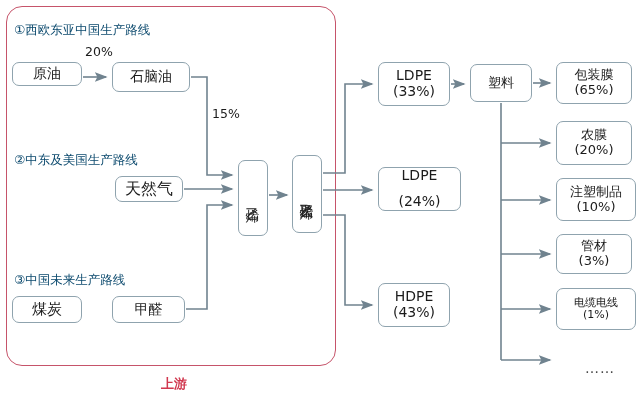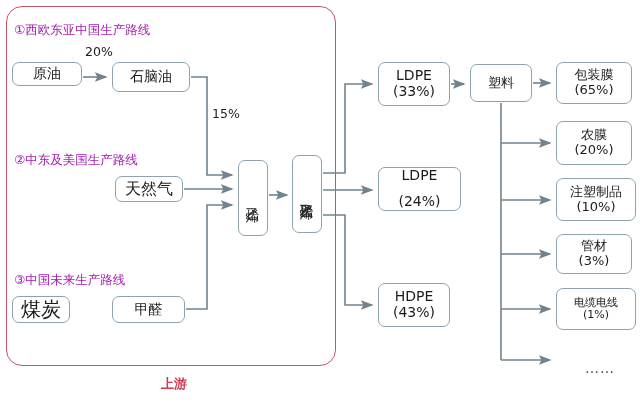--- a/index.html
+++ b/index.html
@@ -11,21 +11,21 @@
         border-radius:7px;background:#ffffff;display:flex;flex-direction:column;
         align-items:center;justify-content:center;line-height:1.12;
         color:#1b1b1b;text-align:center;}
   .node .l1{display:block;}
   .node .l2{display:block;}
   .vnode{position:absolute;box-sizing:border-box;border:1.3px solid #8fa3ae;
          border-radius:7px;background:#ffffff;display:flex;align-items:center;
          justify-content:center;color:#1b1b1b;}
   .vnode span{writing-mode:vertical-rl;text-orientation:upright;
               letter-spacing:1px;line-height:1;}
-  .seclabel{position:absolute;font-size:12.5px;color:#a21caf;white-space:nowrap;}
+  .seclabel{position:absolute;font-size:12.5px;color:#0c4a6e;white-space:nowrap;}
   .pctlabel{position:absolute;font-size:12.5px;color:#1b1b1b;white-space:nowrap;}
   .ellipsis{position:absolute;font-size:14px;color:#4a4a4a;letter-spacing:1px;}
   #upstream-box{position:absolute;left:6px;top:6px;width:328px;height:358px;
       border:1.6px solid #c6546a;border-radius:16px;background:transparent;}
   #upstream-label{position:absolute;left:146px;top:375px;width:56px;
       text-align:center;font-size:13px;font-weight:bold;color:#d1384f;}
 </style>
 </head>
 <body>
 
@@ -84,21 +84,21 @@
 
   <div class="node" style="left:12px;top:62px;width:70px;height:24px;font-size:14px;">
     <span class="l1">原油</span>
   </div>
   <div class="node" style="left:112px;top:62px;width:78px;height:30px;font-size:14px;">
     <span class="l1">石脑油</span>
   </div>
   <div class="node" style="left:115px;top:176px;width:68px;height:26px;font-size:16px;">
     <span class="l1">天然气</span>
   </div>
-  <div class="node" style="left:12px;top:296px;width:58px;height:27px;font-size:20px;">
+  <div class="node" style="left:12px;top:296px;width:70px;height:27px;font-size:15px;">
     <span class="l1">煤炭</span>
   </div>
   <div class="node" style="left:112px;top:296px;width:73px;height:27px;font-size:14px;">
     <span class="l1">甲醛</span>
   </div>
 
   <div class="node" style="left:378px;top:62px;width:72px;height:44px;font-size:14px;">
     <span class="l1">LDPE</span>
     <span class="l2">(33%)</span>
   </div>

